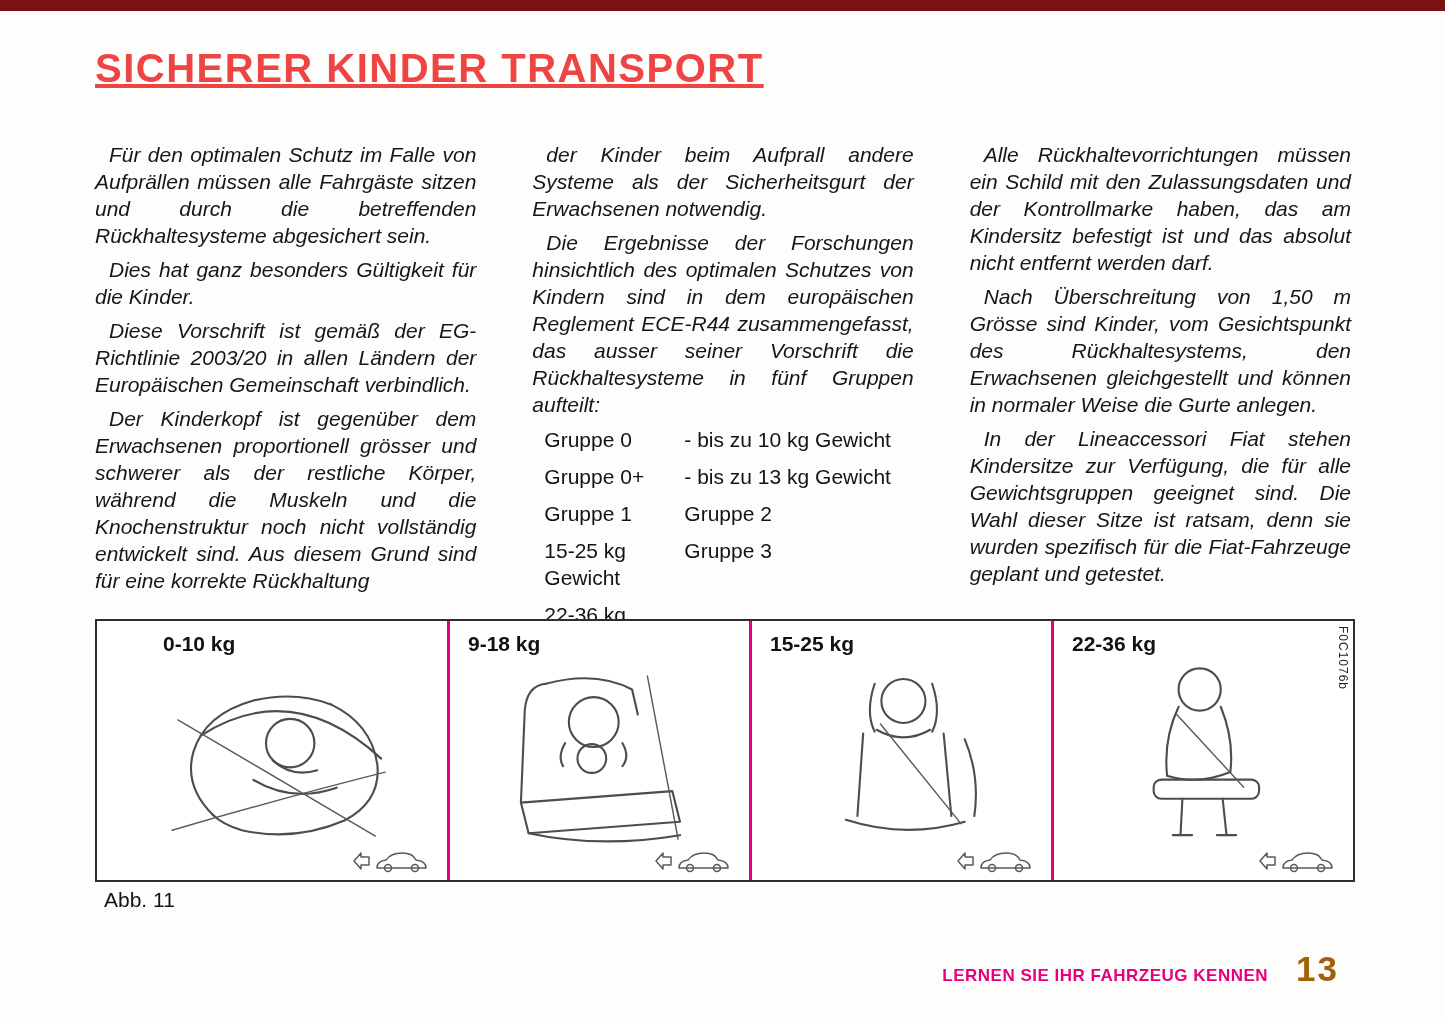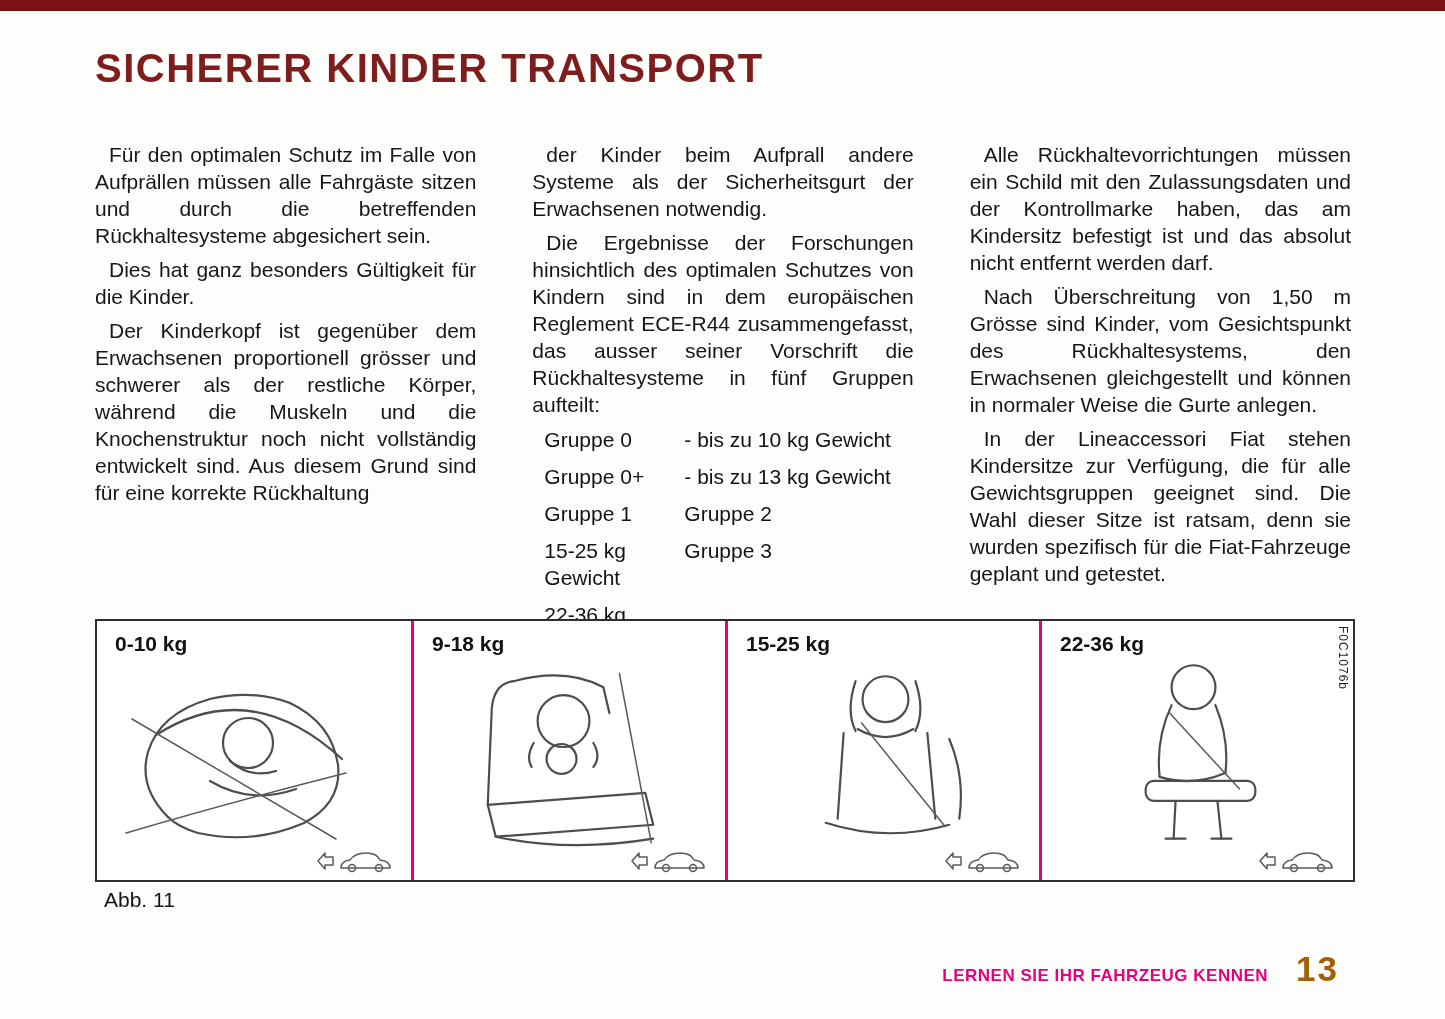--- a/index.html
+++ b/index.html
@@ -3,32 +3,32 @@
 <meta charset="utf-8">
 <style>
   * { margin:0; padding:0; box-sizing:border-box; }
   html,body { background:#ffffff; }
   body { font-family:"Liberation Sans", sans-serif; color:#141414; }
   .page { position:relative; width:1445px; height:1019px; background:#fdfdfc; overflow:hidden; }
 
   .top-bar { position:absolute; top:0; left:0; width:100%; height:11px; background:#7a1215; }
 
   .title { position:absolute; left:95px; top:46px; font-size:40px; font-weight:bold;
-           letter-spacing:1.5px; color:#7f1d1d; }
+           letter-spacing:1.5px; color:#ef4444;text-decoration:underline; }
 
   .columns { position:absolute; left:95px; top:141px; width:1256px;
              display:grid; grid-template-columns:1fr 1fr 1fr; column-gap:56px; }
   .col p { font-size:21px; line-height:27px; text-align:justify; text-indent:14px;
-           margin-bottom:7px; color:#161616; }
+           margin-bottom:7px; color:#161616;font-style:italic; }
   .groups { margin:8px 0 8px 12px; display:grid; grid-template-columns:140px 1fr;
             row-gap:10px; font-size:21px; line-height:27px; }
 
   .figure { position:absolute; left:95px; top:619px; width:1260px; height:263px;
             border:2px solid #2e2e2e; background:#ffffff;
-            display:grid; grid-template-columns:1fr 1fr 1fr 1fr; }
+            display:grid; grid-template-columns:1fr 1fr 1fr 1fr;padding-left:48px; }
   .panel { position:relative; overflow:hidden; }
   .panel + .panel { border-left:3px solid #e6007e; }
   .panel-label { position:absolute; top:11px; left:18px; font-size:21px; font-weight:bold;
                  color:#121212; z-index:2; }
   .illustration { position:absolute; left:0; top:26px; width:100%; height:200px; }
   .illustration svg { width:100%; height:100%; }
   .car-icon { position:absolute; right:12px; bottom:6px; width:82px; height:26px; }
   .figure-code { position:absolute; right:3px; top:5px; font-size:12px; color:#222;
                  writing-mode:vertical-rl; letter-spacing:1px; z-index:3; }
 
@@ -48,20 +48,21 @@
 
   <div class="top-bar"></div>
 
   <h1 class="title">SICHERER KINDER TRANSPORT</h1>
 
   <div class="columns">
 
     <div class="col">
       <p>Für den optimalen Schutz im Falle von Aufprällen müssen alle Fahrgäste sitzen und durch die betreffenden Rückhaltesysteme abgesichert sein.</p>
       <p>Dies hat ganz besonders Gültigkeit für die Kinder.</p>
+      <p>Diese Vorschrift ist gemäß der EG-Richtlinie 2003/20 in allen Ländern der Europäischen Gemeinschaft verbindlich.</p>
       <p>Der Kinderkopf ist gegenüber dem Erwachsenen proportionell grösser und schwerer als der restliche Körper, während die Muskeln und die Knochenstruktur noch nicht vollständig entwickelt sind. Aus diesem Grund sind für eine korrekte Rückhaltung</p>
     </div>
 
     <div class="col">
       <p>der Kinder beim Aufprall andere Systeme als der Sicherheitsgurt der Erwachsenen notwendig.</p>
       <p>Die Ergebnisse der Forschungen hinsichtlich des optimalen Schutzes von Kindern sind in dem europäischen Reglement ECE-R44 zusammengefasst, das ausser seiner Vorschrift die Rückhaltesysteme in fünf Gruppen aufteilt:</p>
       <div class="groups">
         <span>Gruppe 0</span>
         <span>- bis zu 10 kg Gewicht</span>
         <span>Gruppe 0+</span>

